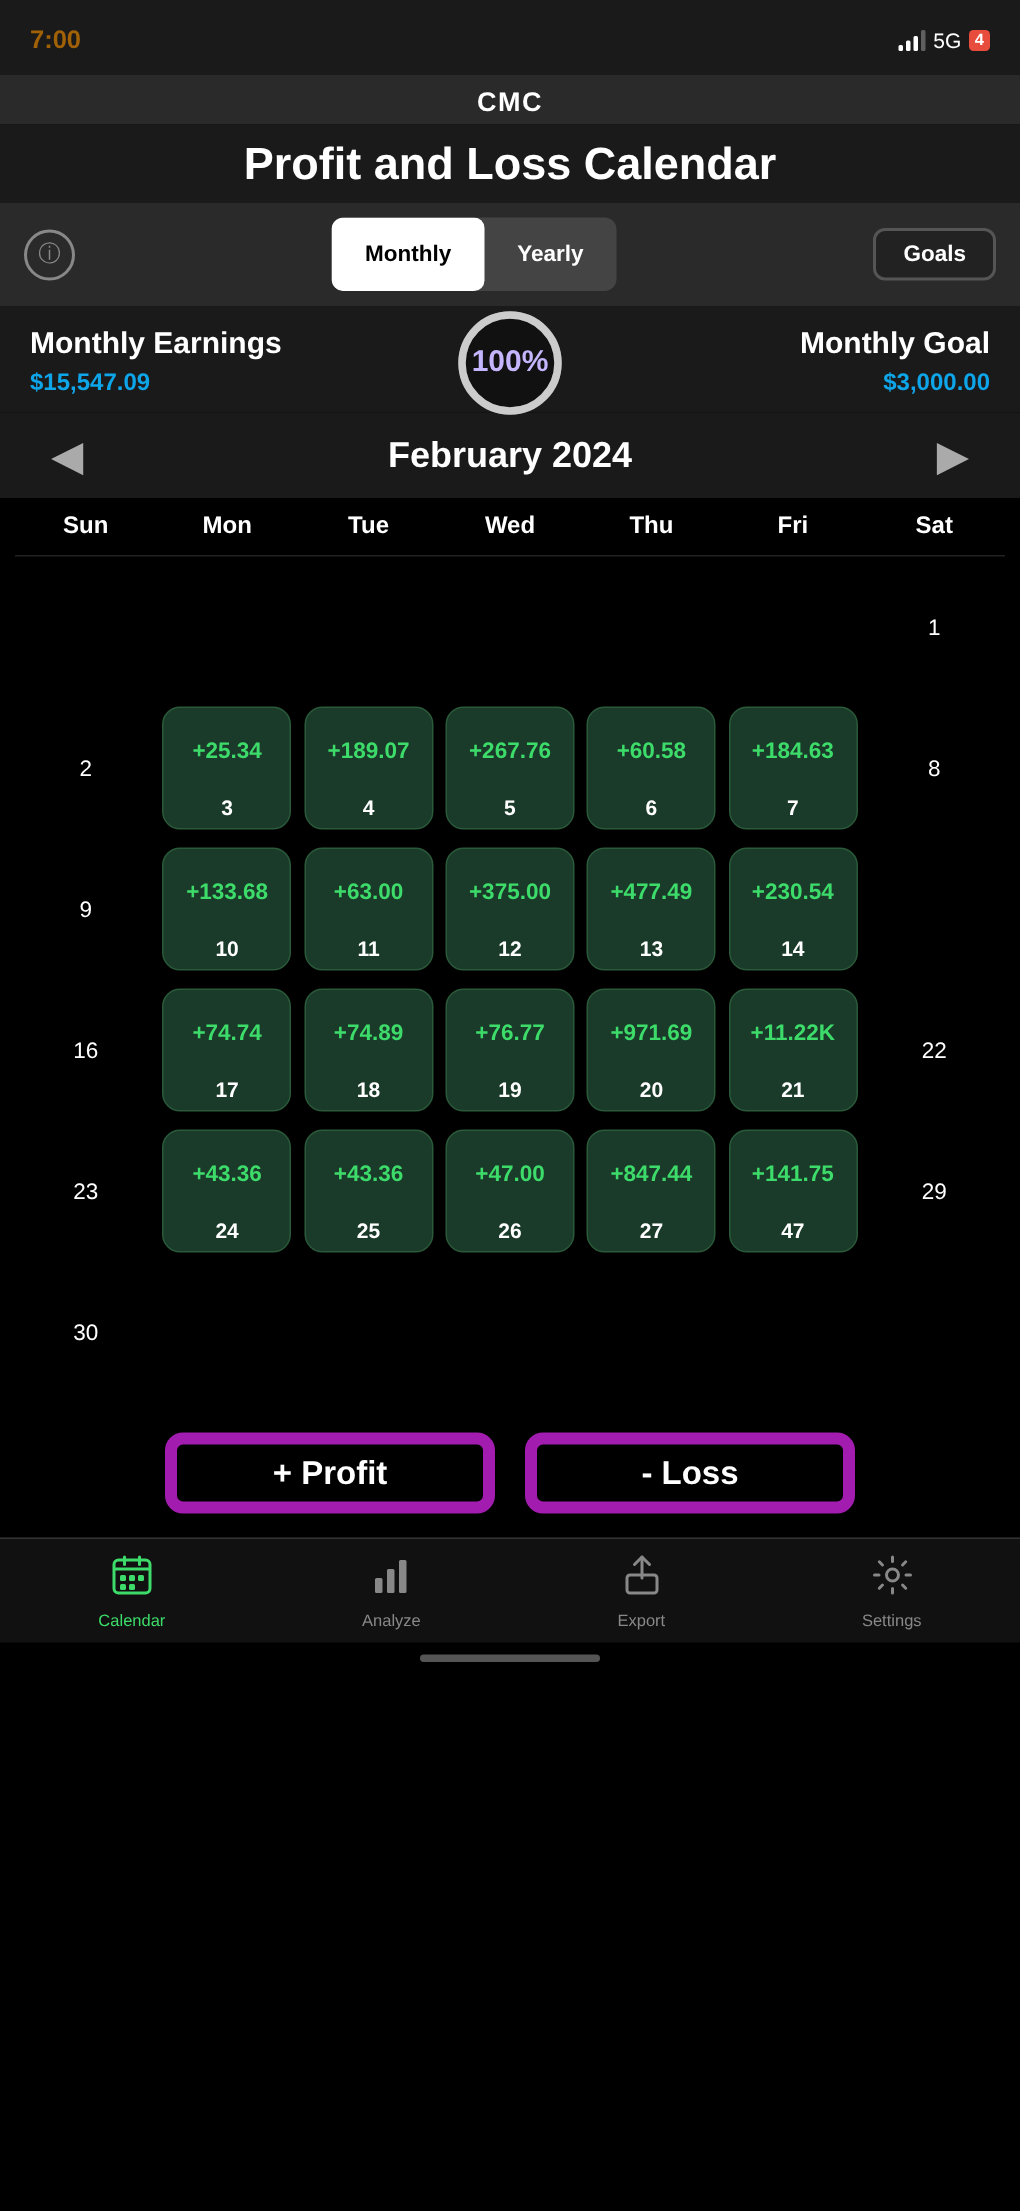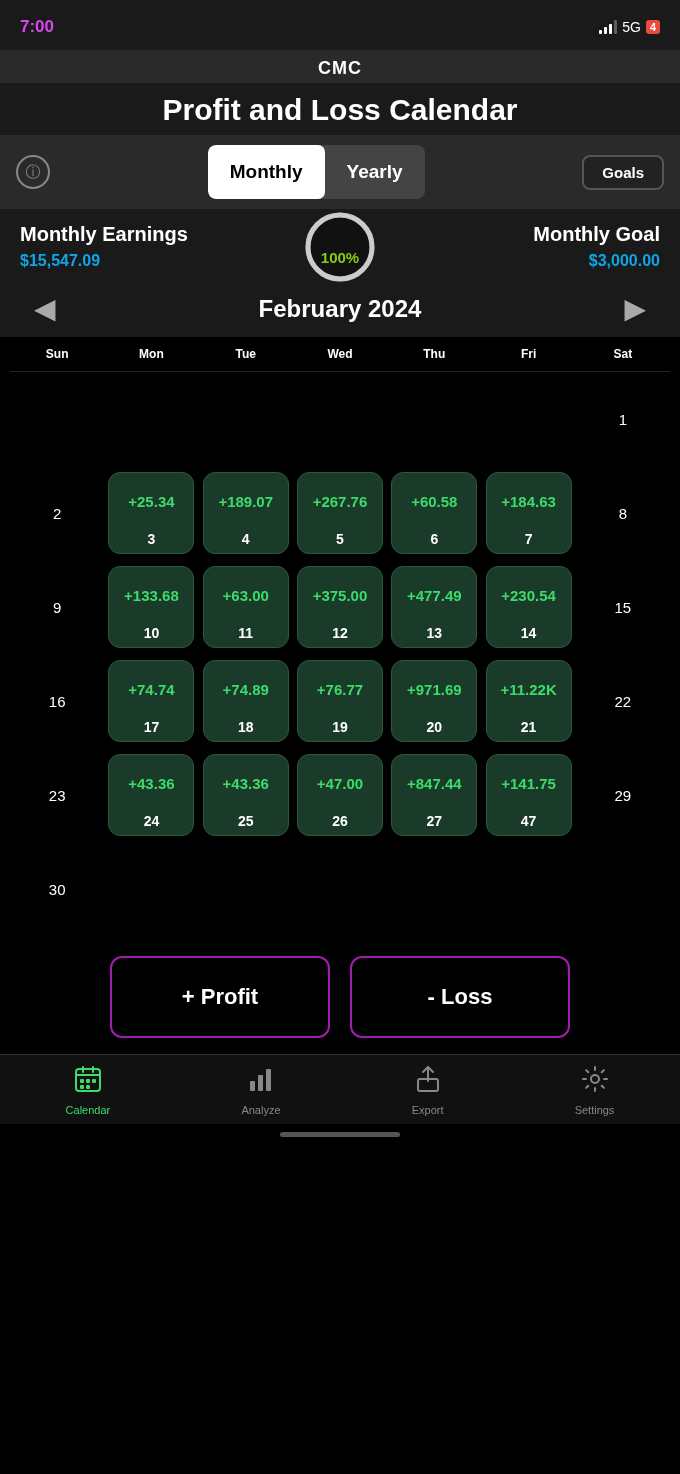--- a/index.html
+++ b/index.html
@@ -18,21 +18,21 @@
       background: #1a1a1a;
       display: flex;
       justify-content: space-between;
       align-items: center;
       padding: 12px 20px 8px;
       height: 50px;
     }
     .status-time {
       font-size: 17px;
       font-weight: 600;
-      color: #d946ef;
+      color: #a16207;
     }
     .status-right {
       display: flex;
       align-items: center;
       gap: 5px;
       font-size: 14px;
       color: #fff;
       text-align: center;
     }
     .signal-bars {
@@ -104,21 +104,21 @@
       background: transparent;
     }
     .toggle-group {
       display: flex;
       background: #444;
       border-radius: 8px;
       overflow: hidden;
     }
     .toggle-btn {
       padding: 16px 22px;
-      font-size: 19px;
+      font-size: 15px;
       font-weight: 600;
       cursor: pointer;
       border: none;
       background: transparent;
       color: #fff;
     }
     .toggle-btn.active {
       background: #fff;
       color: #000;
       border-radius: 7px;
@@ -168,24 +168,23 @@
     }
     .circle-progress svg {
       width: 80px;
       height: 80px;
     }
     .circle-text {
       position: absolute;
       top: 50%;
       left: 50%;
       transform: translate(-50%, -50%);
-      font-size: 15px;
-      font-weight: 700;
-      color: #84cc16;
-      margin-top: 10px;
+      font-size: 20px;
+      font-weight: 700;
+      color: #c4b5fd;
     }
 
     
     .nav-bar {
       background: #1a1a1a;
       display: flex;
       align-items: center;
       justify-content: space-between;
       padding: 8px 24px;
     }
@@ -209,21 +208,21 @@
       padding: 0 10px;
     }
     .calendar-header {
       display: grid;
       grid-template-columns: repeat(7, 1fr);
       border-bottom: 1px solid #222;
       padding: 6px 0;
     }
     .calendar-header-cell {
       text-align: center;
-      font-size: 12px;
+      font-size: 16px;
       font-weight: 700;
       color: #fff;
       padding: 4px 0;
     }
     .cal-day-num {
       font-size: 15px;
       color: #fff;
       font-weight: 500;
     }
     .cal-card {
@@ -260,25 +259,25 @@
 
     
     .bottom-buttons {
       background: #000;
       display: flex;
       justify-content: center;
       gap: 20px;
       padding: 20px 20px 16px;
     }
     .action-btn {
-      border: 2px solid #a21caf;
+      border: 8px solid #a21caf;
       background: transparent;
       color: #fff;
       border-radius: 12px;
-      padding: 26px 30px;
+      padding: 6px 30px;
       font-size: 22px;
       font-weight: 800;
       cursor: pointer;
       min-width: 220px;
     }
 
     
     .tab-bar {
       background: #111;
       border-top: 1px solid #333;
@@ -487,23 +486,20 @@
       <div class="cal-card">
         <span class="cal-profit">+477.49</span>
         <span class="cal-card-day">13</span>
       </div>
     </div>
     <div class="cal-row-cell">
       <div class="cal-card">
         <span class="cal-profit">+230.54</span>
         <span class="cal-card-day">14</span>
       </div>
-    </div>
-    <div class="cal-row-cell standalone-day">
-      <span class="cal-day-num">15</span>
     </div>
   </div>
 
   <div class="cal-row">
     <div class="cal-row-cell standalone-day">
       <span class="cal-day-num">16</span>
     </div>
     <div class="cal-row-cell">
       <div class="cal-card">
         <span class="cal-profit">+74.74</span>

